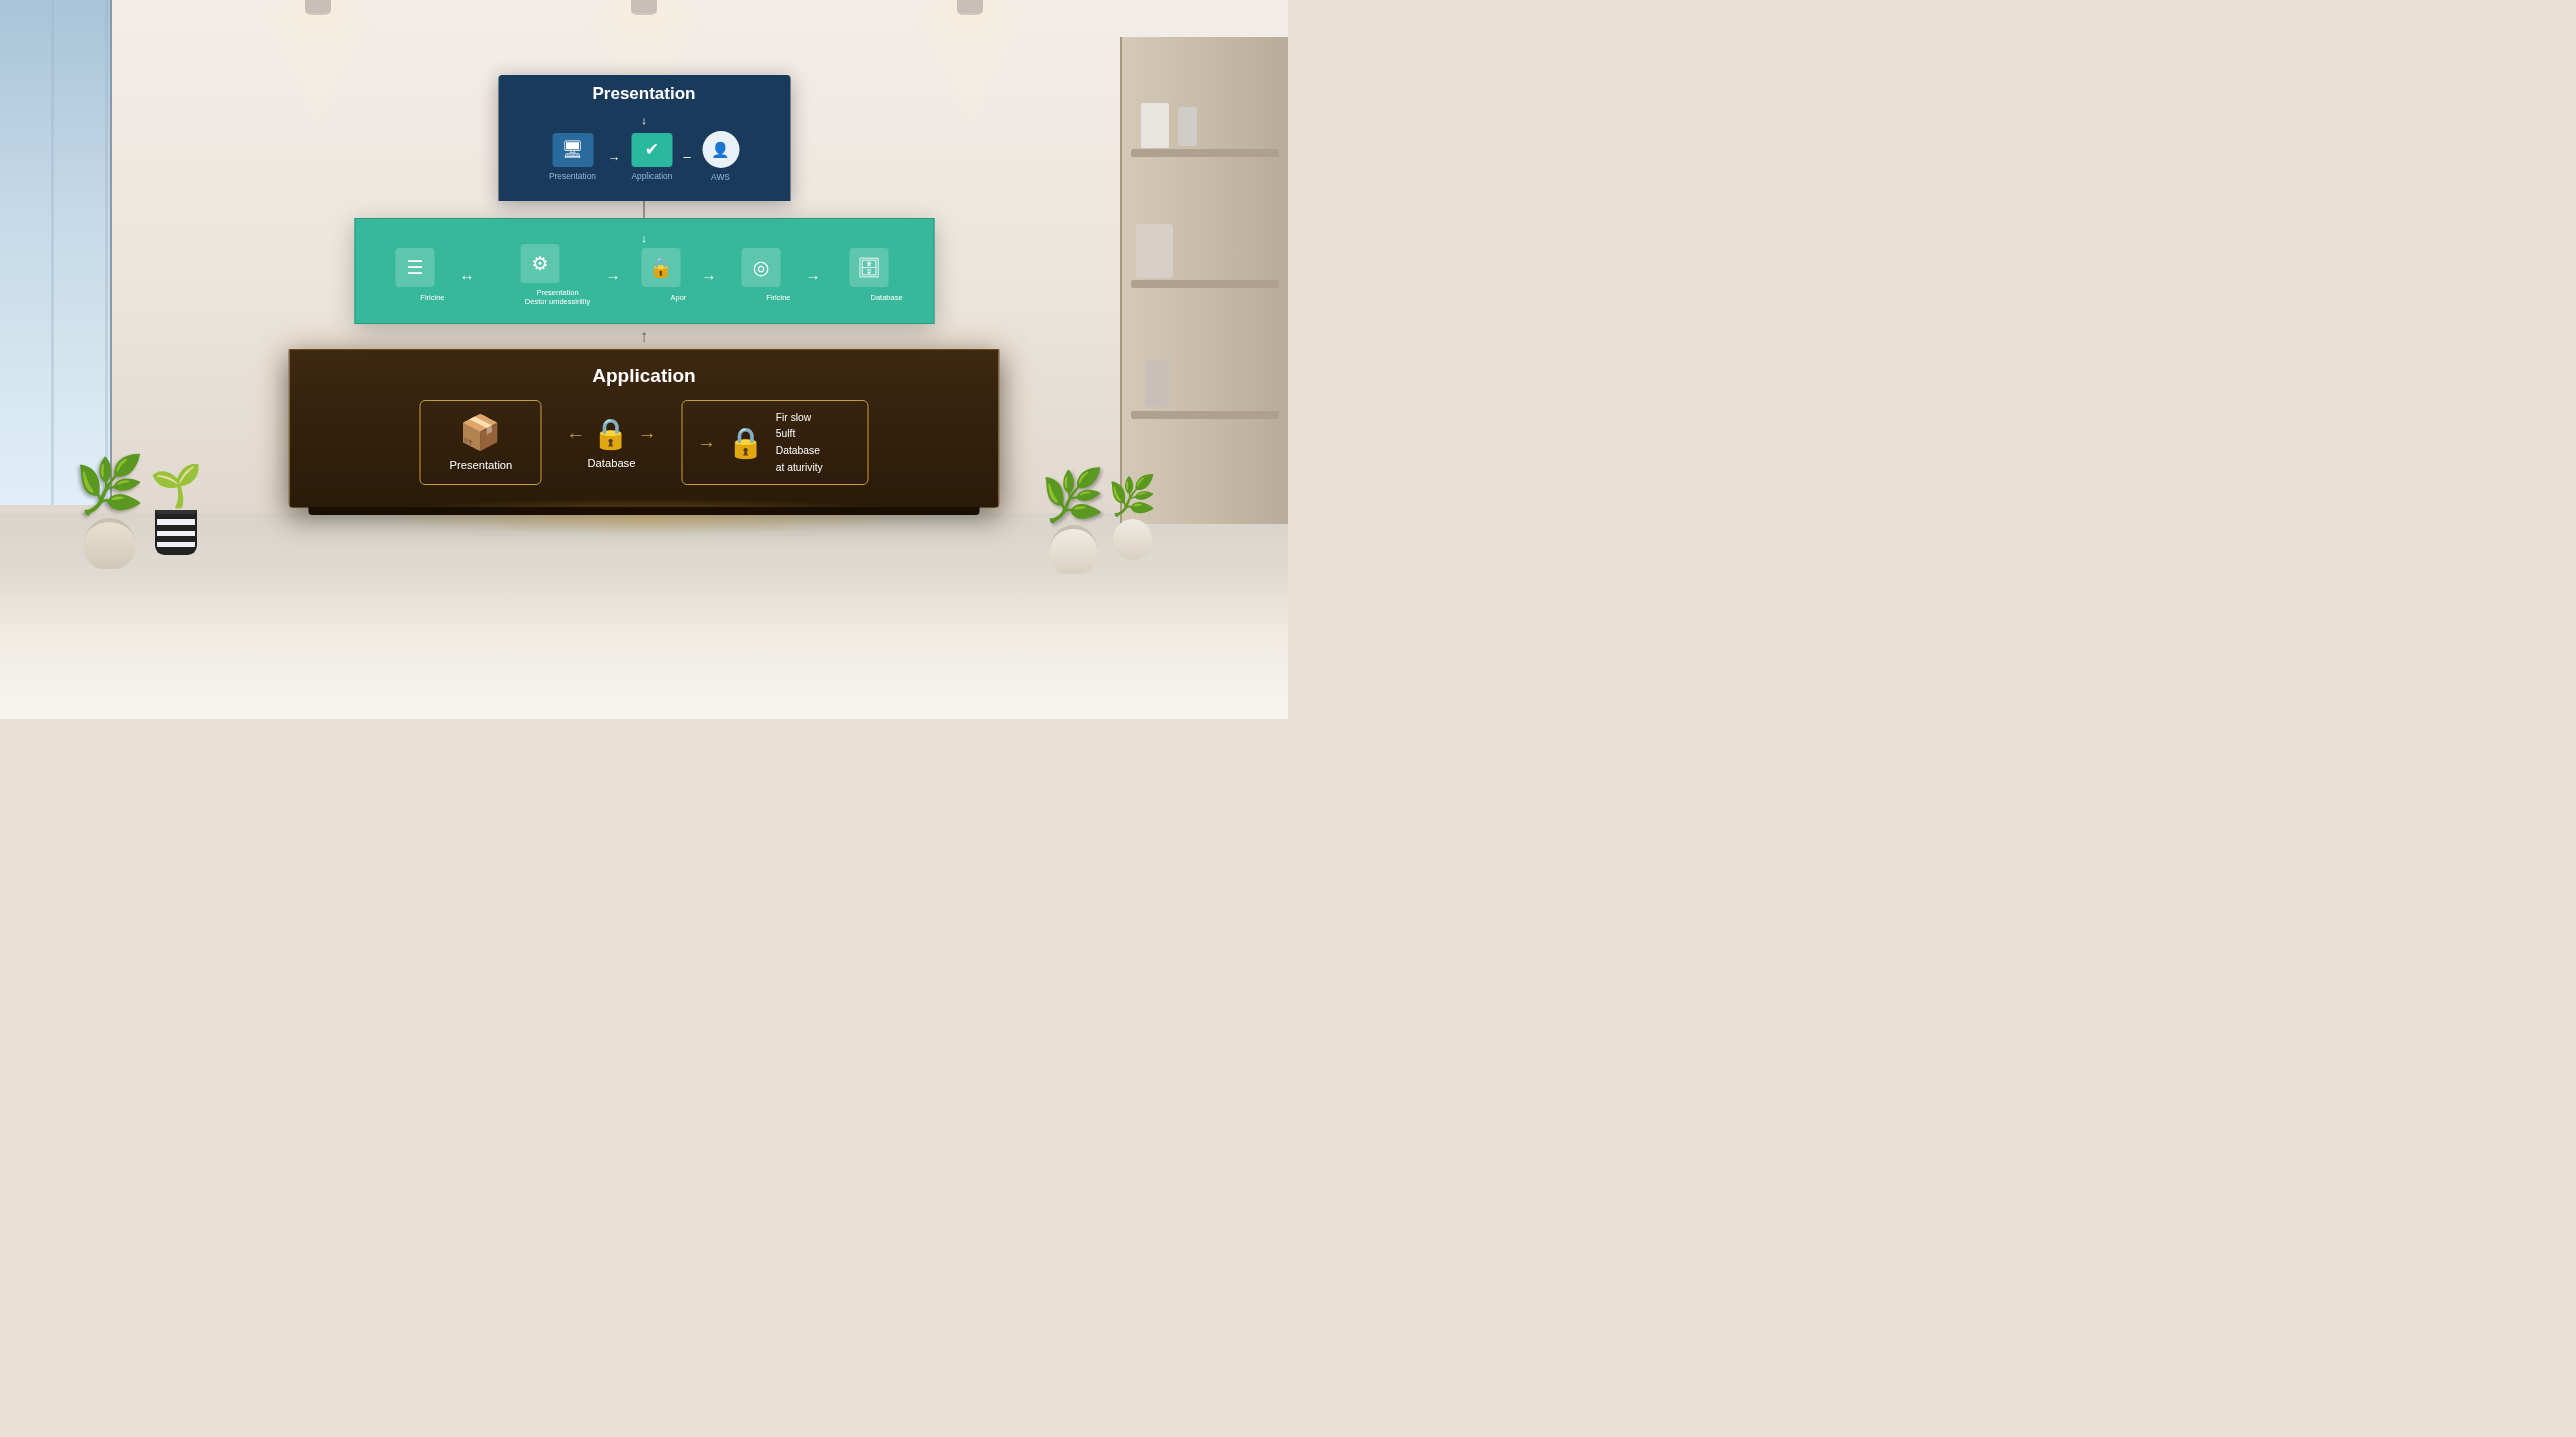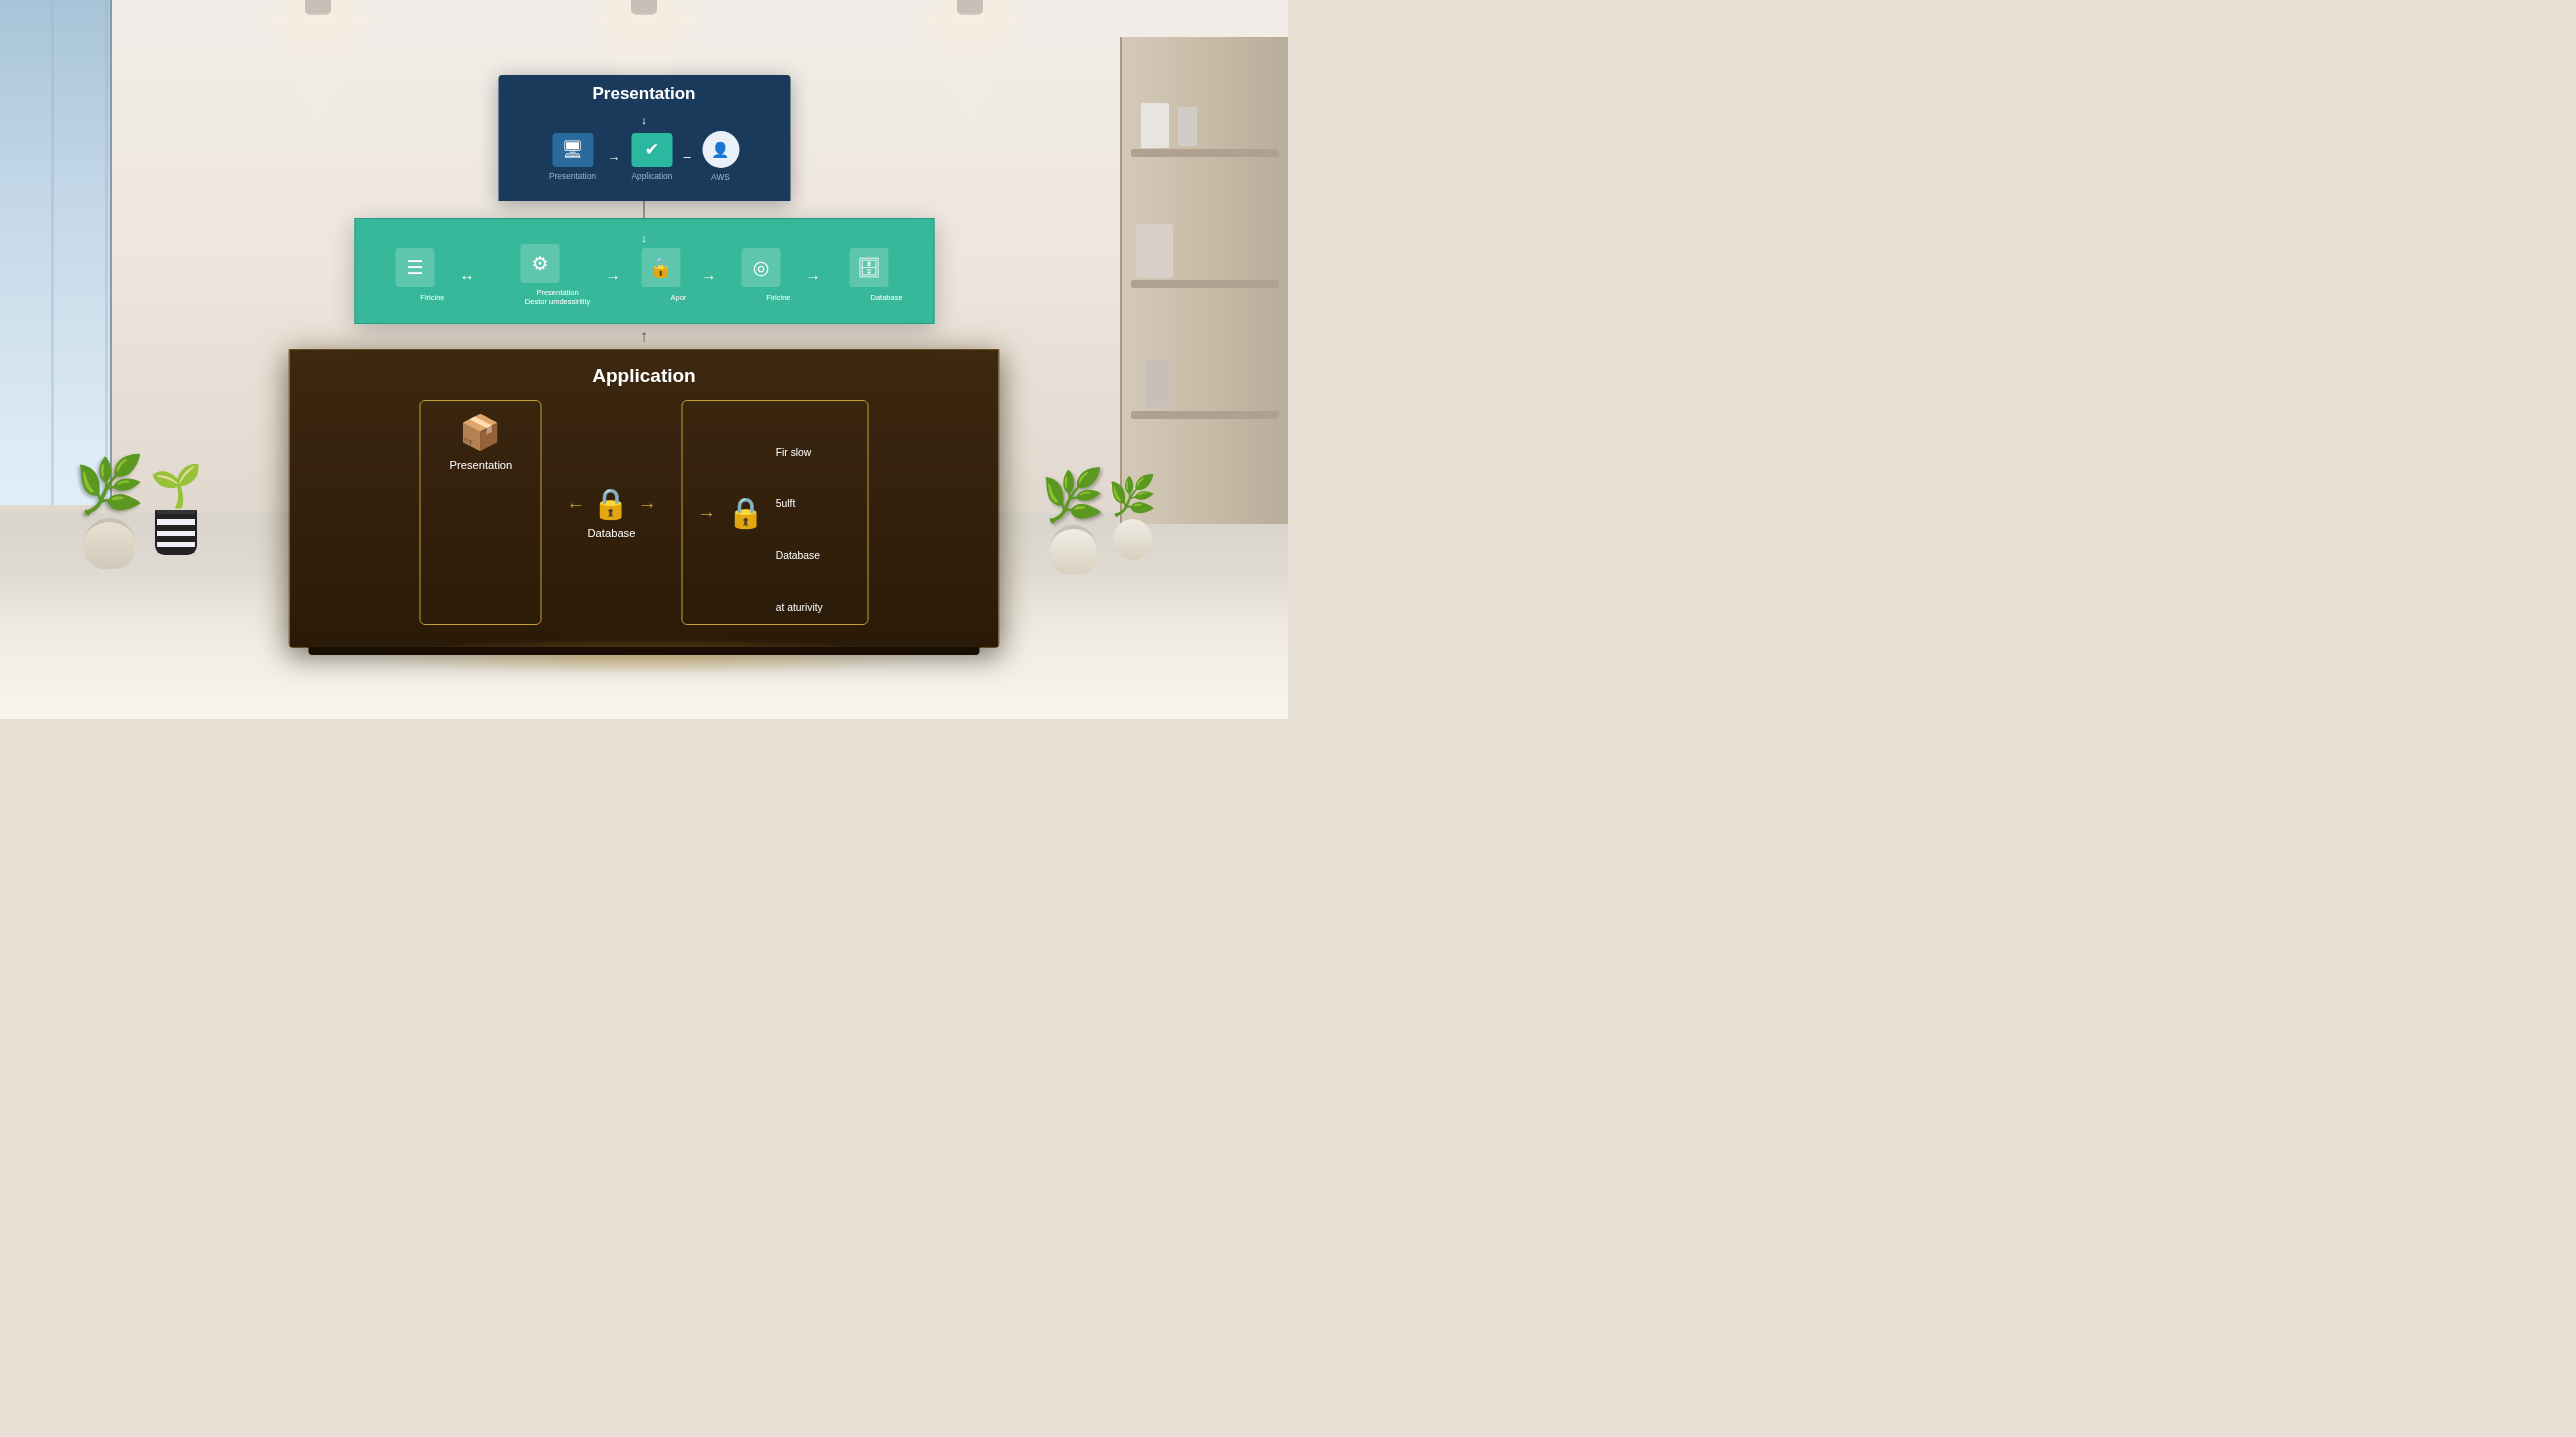--- a/index.html
+++ b/index.html
@@ -368,21 +368,20 @@
 
     .right-text {
       display: flex;
       flex-direction: column;
       gap: 5.6px;
     }
 
     .right-label {
       color: white;
       font-size: 10.3px;
-      margin-top: 35px;
     }
 
     
     .panel-glow {
       position: absolute;
       bottom: -28px;
       left: 50%;
       transform: translateX(-50%);
       width: 562px;
       height: 37px;

